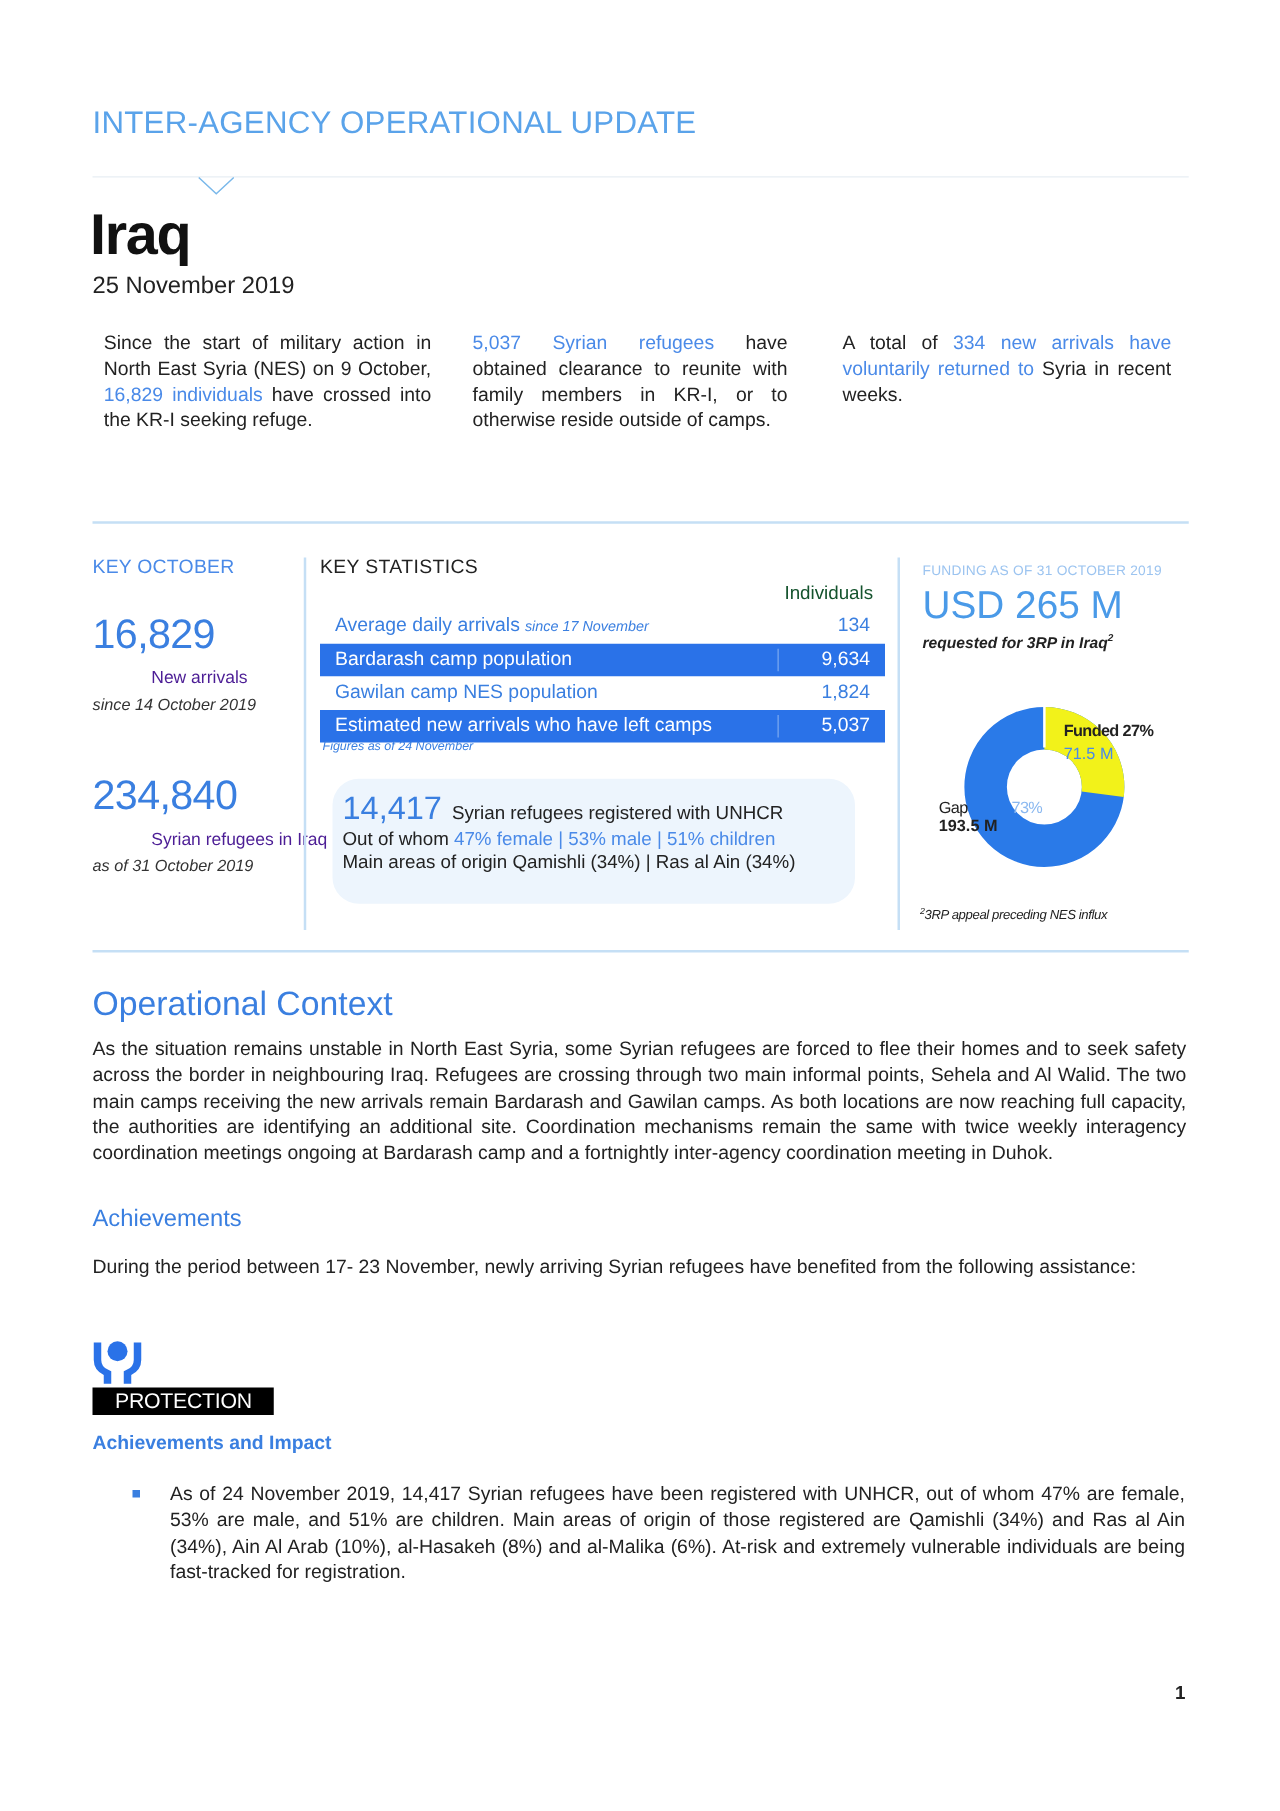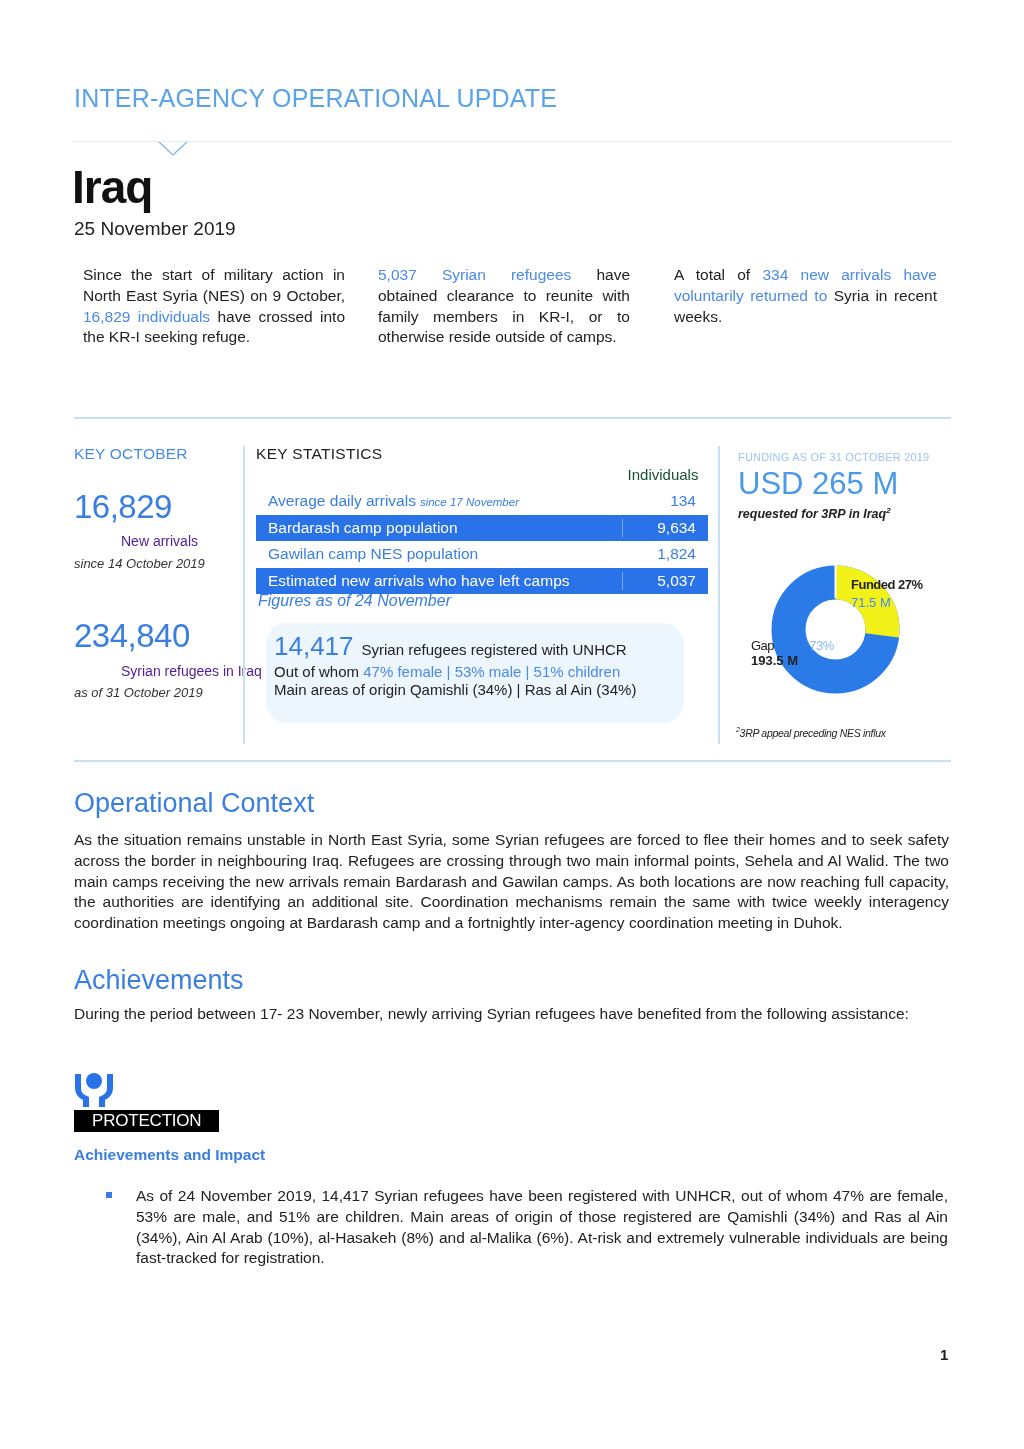--- a/index.html
+++ b/index.html
@@ -32,21 +32,21 @@
     .ks-label { left: 256px; top: 445px; color: #222; font-size: 15.5px; letter-spacing: 0.3px; }
     .ks-colhead { left: 622px; top: 466px; width: 82px; text-align: center; font-size: 15px; color: #14532d; }
     .stats-table { left: 256px; top: 488px; width: 452px; }
     .stat-row { display: flex; height: 26.5px; align-items: center; font-size: 15.5px; }
     .stat-row .label { flex: 1; padding-left: 12px; color: #3a7fe0; }
     .stat-row .val { width: 86px; text-align: right; padding-right: 12px; color: #3a7fe0; }
     .stat-row.filled { background: #2a72e8; }
     .stat-row.filled .label, .stat-row.filled .val { color: #ffffff; }
     .stat-row.filled .val { border-left: 1px solid #7aa8f0; }
     .stat-row .note { font-size: 11.5px; font-style: italic; color: #3a7fe0; margin-left: 4px; }
-    .fig-note { left: 258px; top: 592px; font-size: 16px; font-style: italic; color: #3a7fe0; }
+    .fig-note { left: 258px; top: 592px; font-size: 10px; font-style: italic; color: #3a7fe0; }
 
     .unhcr-box { left: 266px; top: 623px; width: 418px; height: 100px; background: #edf5fd; padding: 8px 8px 0 8px; border-radius: 21px; }
     .unhcr-line1 { display: flex; align-items: baseline; }
     .unhcr-num { font-size: 26px; color: #3a7fe0; margin-right: 8px; }
     .unhcr-text { font-size: 15px; color: #222; }
     .unhcr-line2, .unhcr-line3 { font-size: 15px; color: #222; margin-top: 1px; }
     .unhcr-line2 .hl { color: #4a8ae8; }
 
     .fund-label { left: 738px; top: 451px; font-size: 11px; color: #9cc4f0; letter-spacing: 0.2px; }
     .fund-amount { left: 738px; top: 466px; font-size: 31px; color: #4a9ae8; }
@@ -55,21 +55,21 @@
     .donut { left: 768px; top: 562px; width: 135px; height: 135px; }
     .fund-funded { left: 851px; top: 577px; font-size: 13px; font-weight: 700; color: #222; letter-spacing: -0.5px; }
     .fund-funded-amt { left: 851px; top: 595px; font-size: 13px; color: #4a8ae8; }
     .fund-gap { left: 751px; top: 638px; font-size: 13px; color: #222; letter-spacing: -0.5px; }
     .fund-gap .pct { color: #8ab8f0; margin-left: 32px; }
     .fund-gap-amt { left: 751px; top: 653px; font-size: 13px; font-weight: 700; color: #222; }
     .fund-foot { left: 736px; top: 726px; font-size: 10.5px; font-style: italic; color: #222; letter-spacing: -0.3px; }
     .fund-foot sup { font-size: 7px; }
 
     .h2 { left: 74px; font-size: 27px; color: #3a7fe0; font-weight: 400; }
-    .h3 { left: 74px; font-size: 27px; color: #3a7fe0; font-weight: 400; }
+    .h3 { left: 74px; font-size: 19px; color: #3a7fe0; font-weight: 400; }
     .body-text { left: 74px; width: 875px; font-size: 15.5px; line-height: 20.8px; text-align: justify; color: #222; }
 
     .prot-icon { left: 73px; top: 1070px; width: 42px; height: 38px; }
     .prot-label { left: 74px; top: 1110px; background: #000000; color: #ffffff; font-size: 17px; padding: 1px 18px; letter-spacing: -0.2px; }
     .ach-impact { left: 74px; top: 1146px; font-size: 15.5px; color: #3a7fe0; font-weight: 700; }
     .bullet { left: 106px; top: 1192px; width: 6px; height: 6px; background: #3a7fe0; }
     .bullet-text { left: 136px; top: 1186px; width: 812px; font-size: 15.5px; line-height: 20.8px; text-align: justify; color: #222; }
     .page-num { left: 940px; top: 1346px; font-size: 15px; font-weight: 700; color: #222; }
   </style>
 </head>

